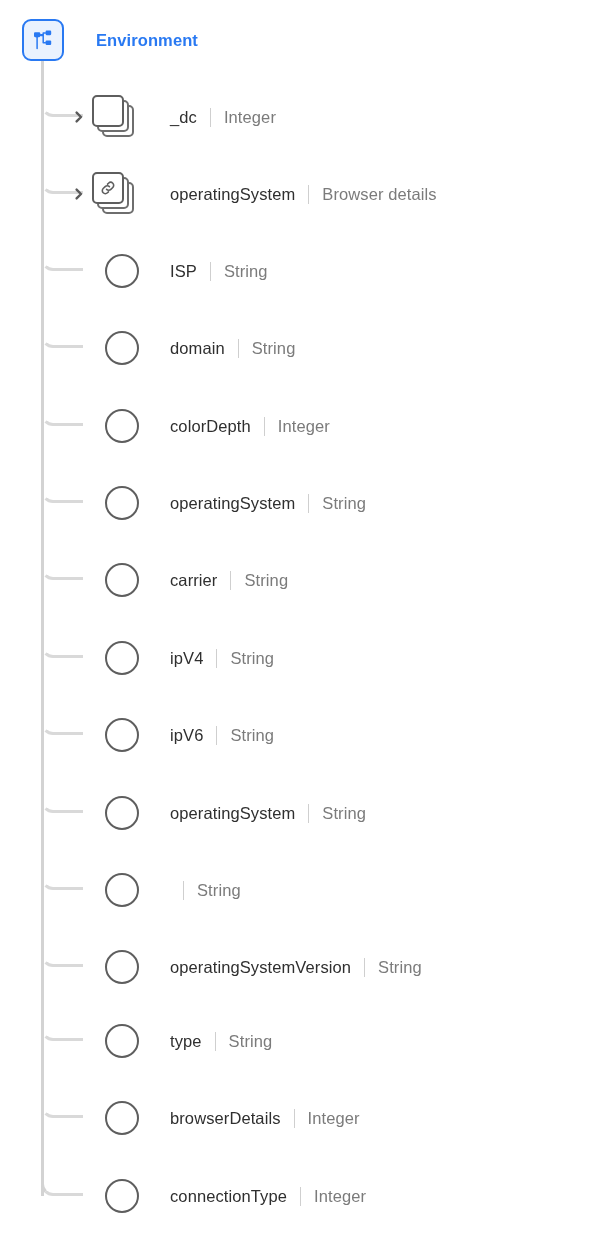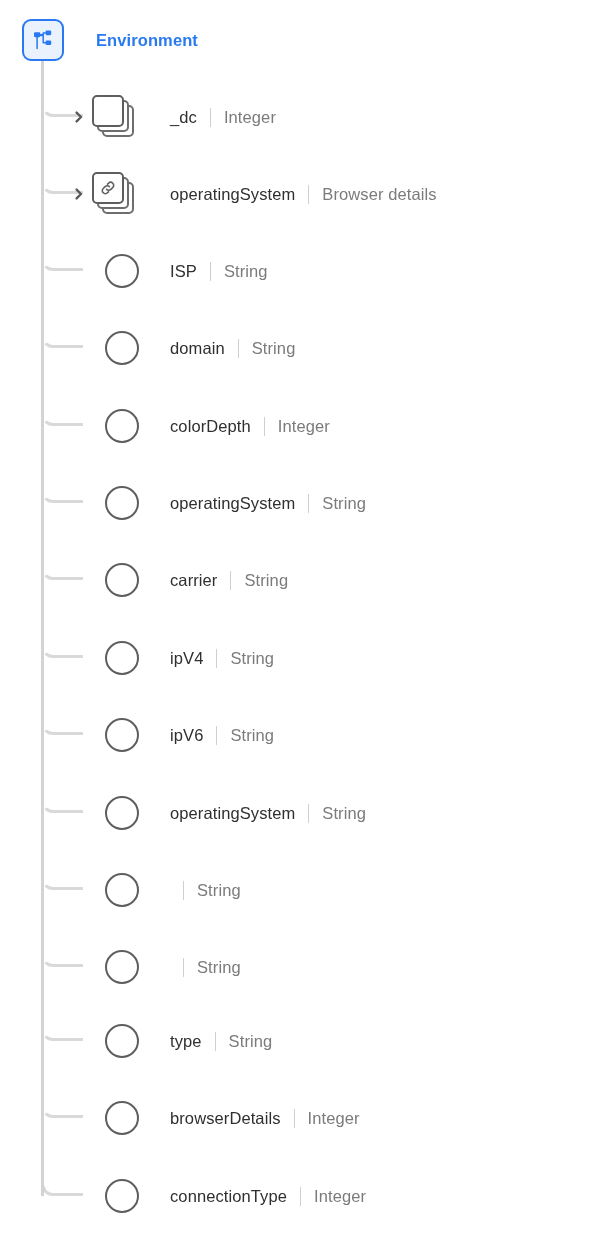--- a/index.html
+++ b/index.html
@@ -317,20 +317,21 @@
         <div class="marker-circle"></div>
         <div class="labels">
           <span class="divider"></span>
           <span class="node-type">String</span>
         </div>
       </div>
       <div class="row" style="top:941px">
         <div class="elbow" style="top:0"></div>
         <div class="marker-circle"></div>
         <div class="labels">
+          <span class="node-name">operatingSystemVersion</span>
           <span class="divider"></span>
           <span class="node-type">String</span>
         </div>
       </div>
       <div class="row" style="top:1015px">
         <div class="elbow" style="top:0"></div>
         <div class="marker-circle"></div>
         <div class="labels">
           <span class="node-name">type</span>
           <span class="divider"></span>

